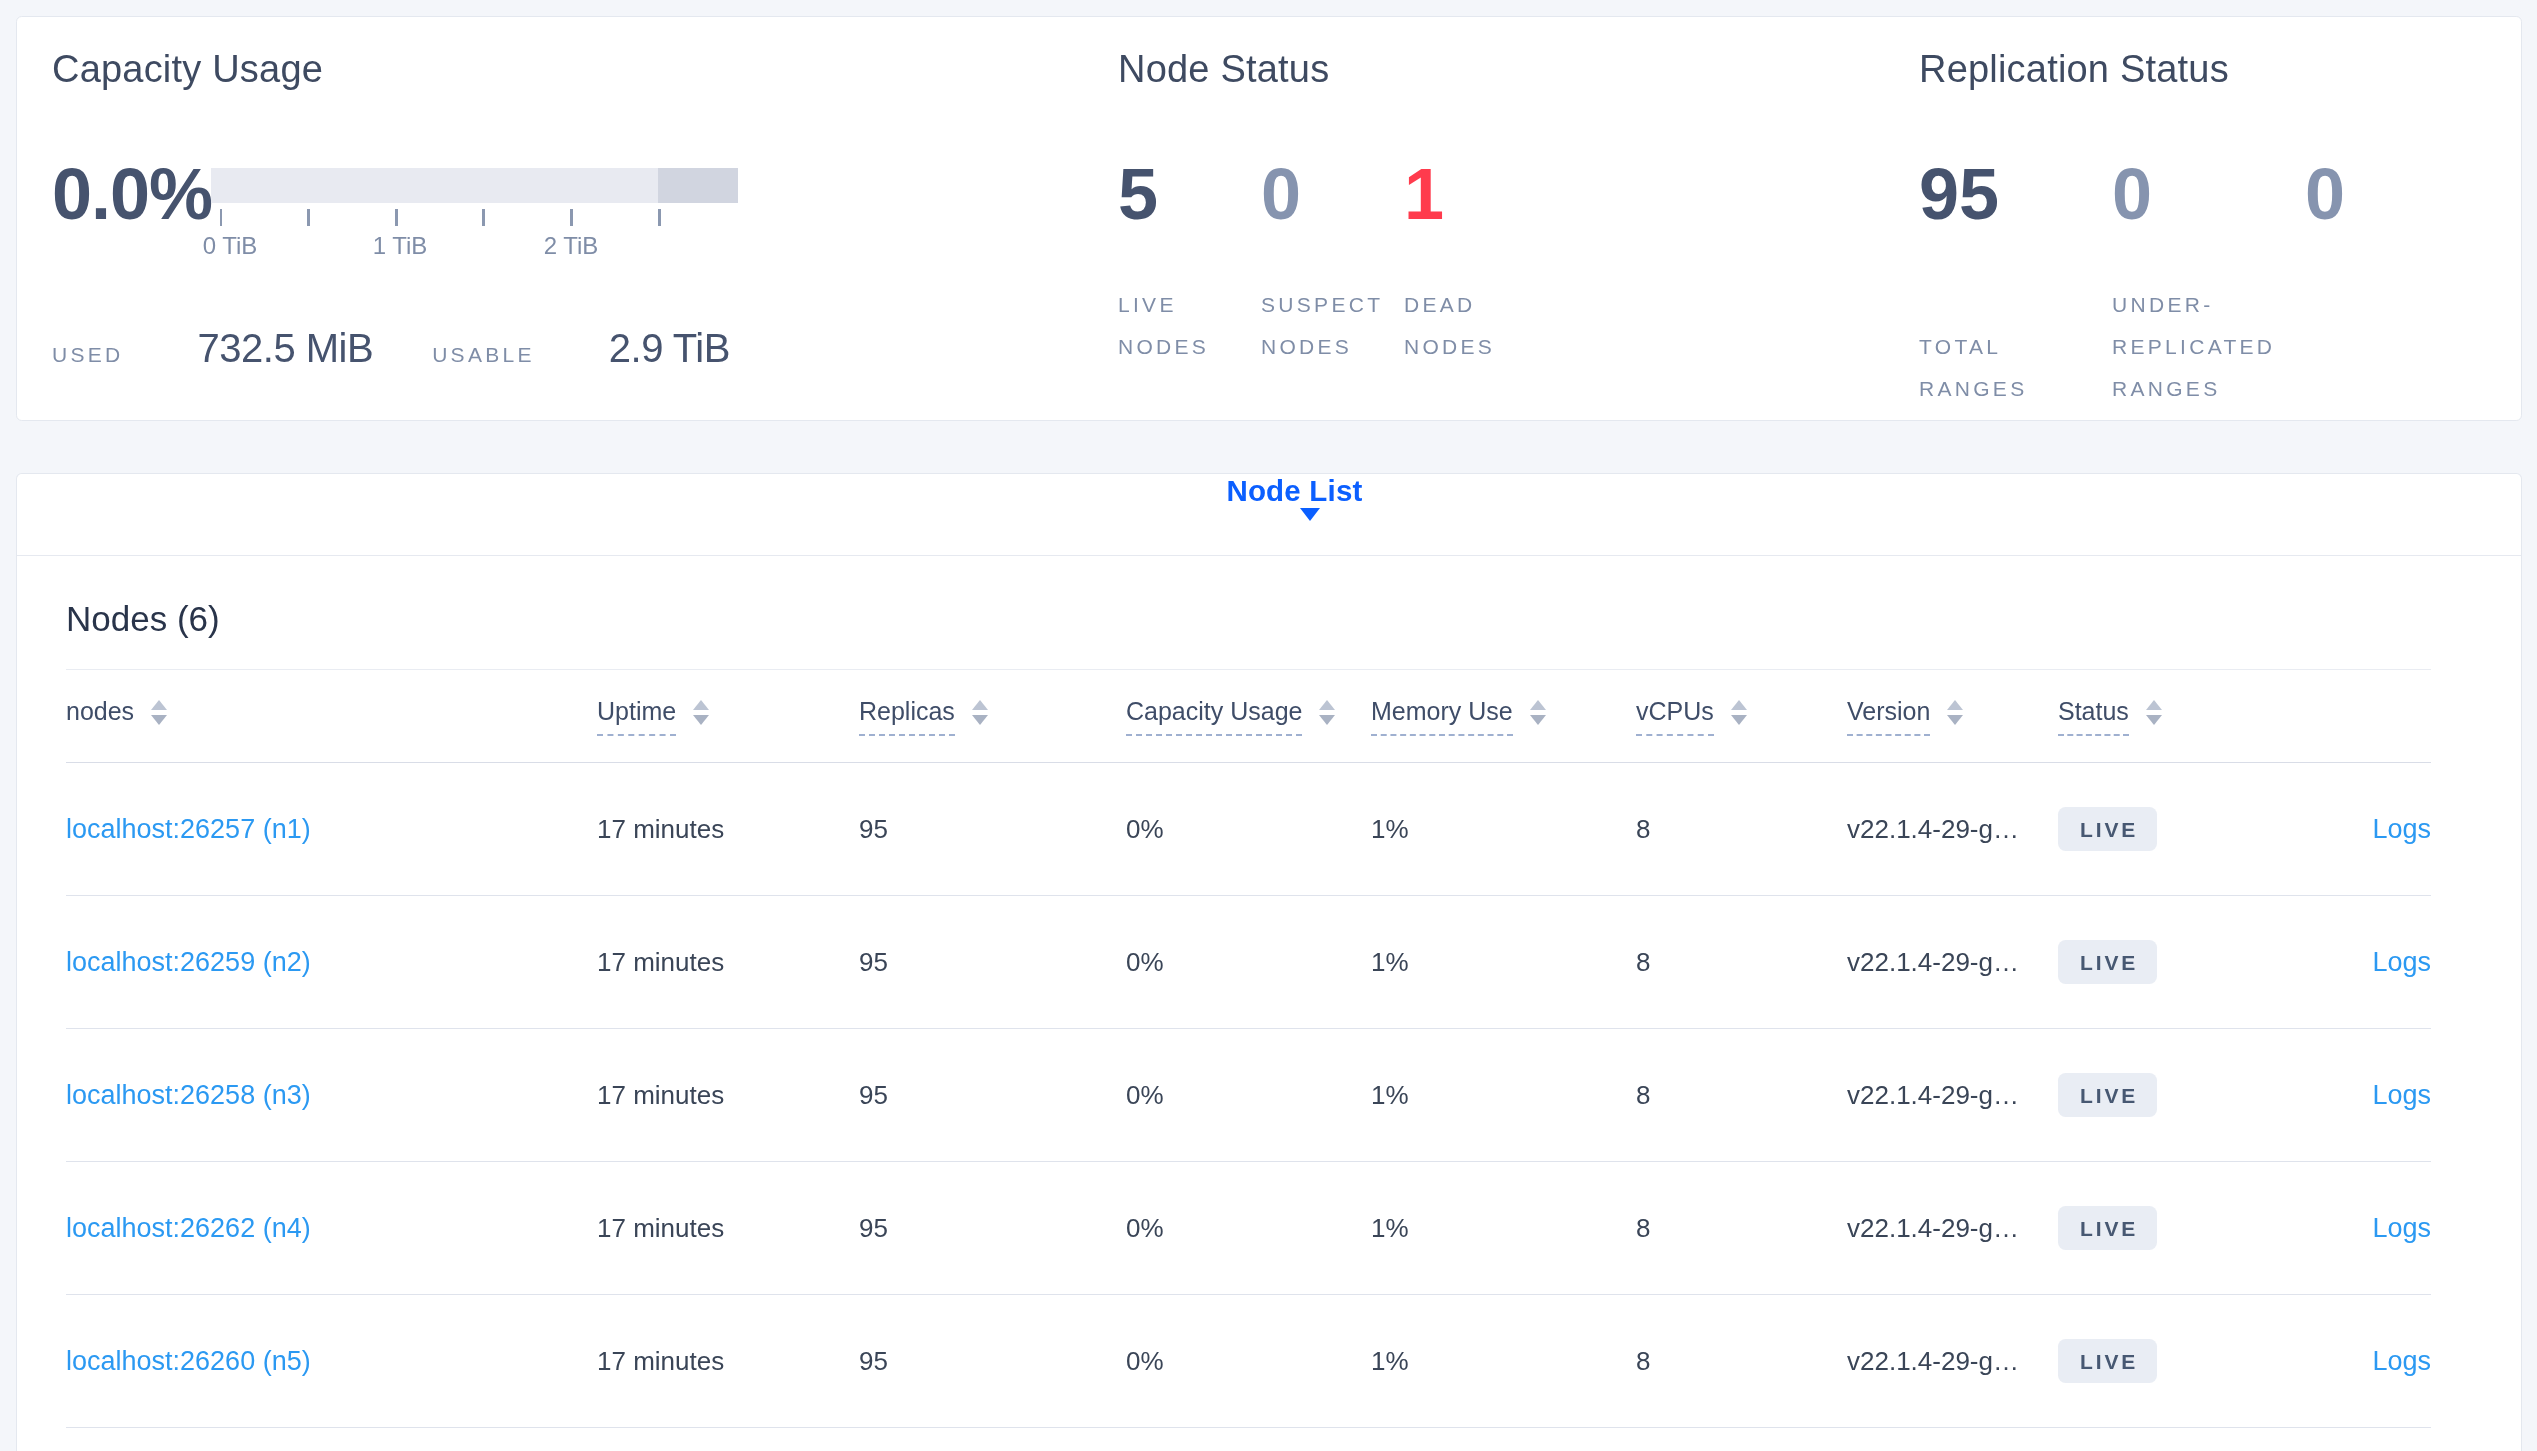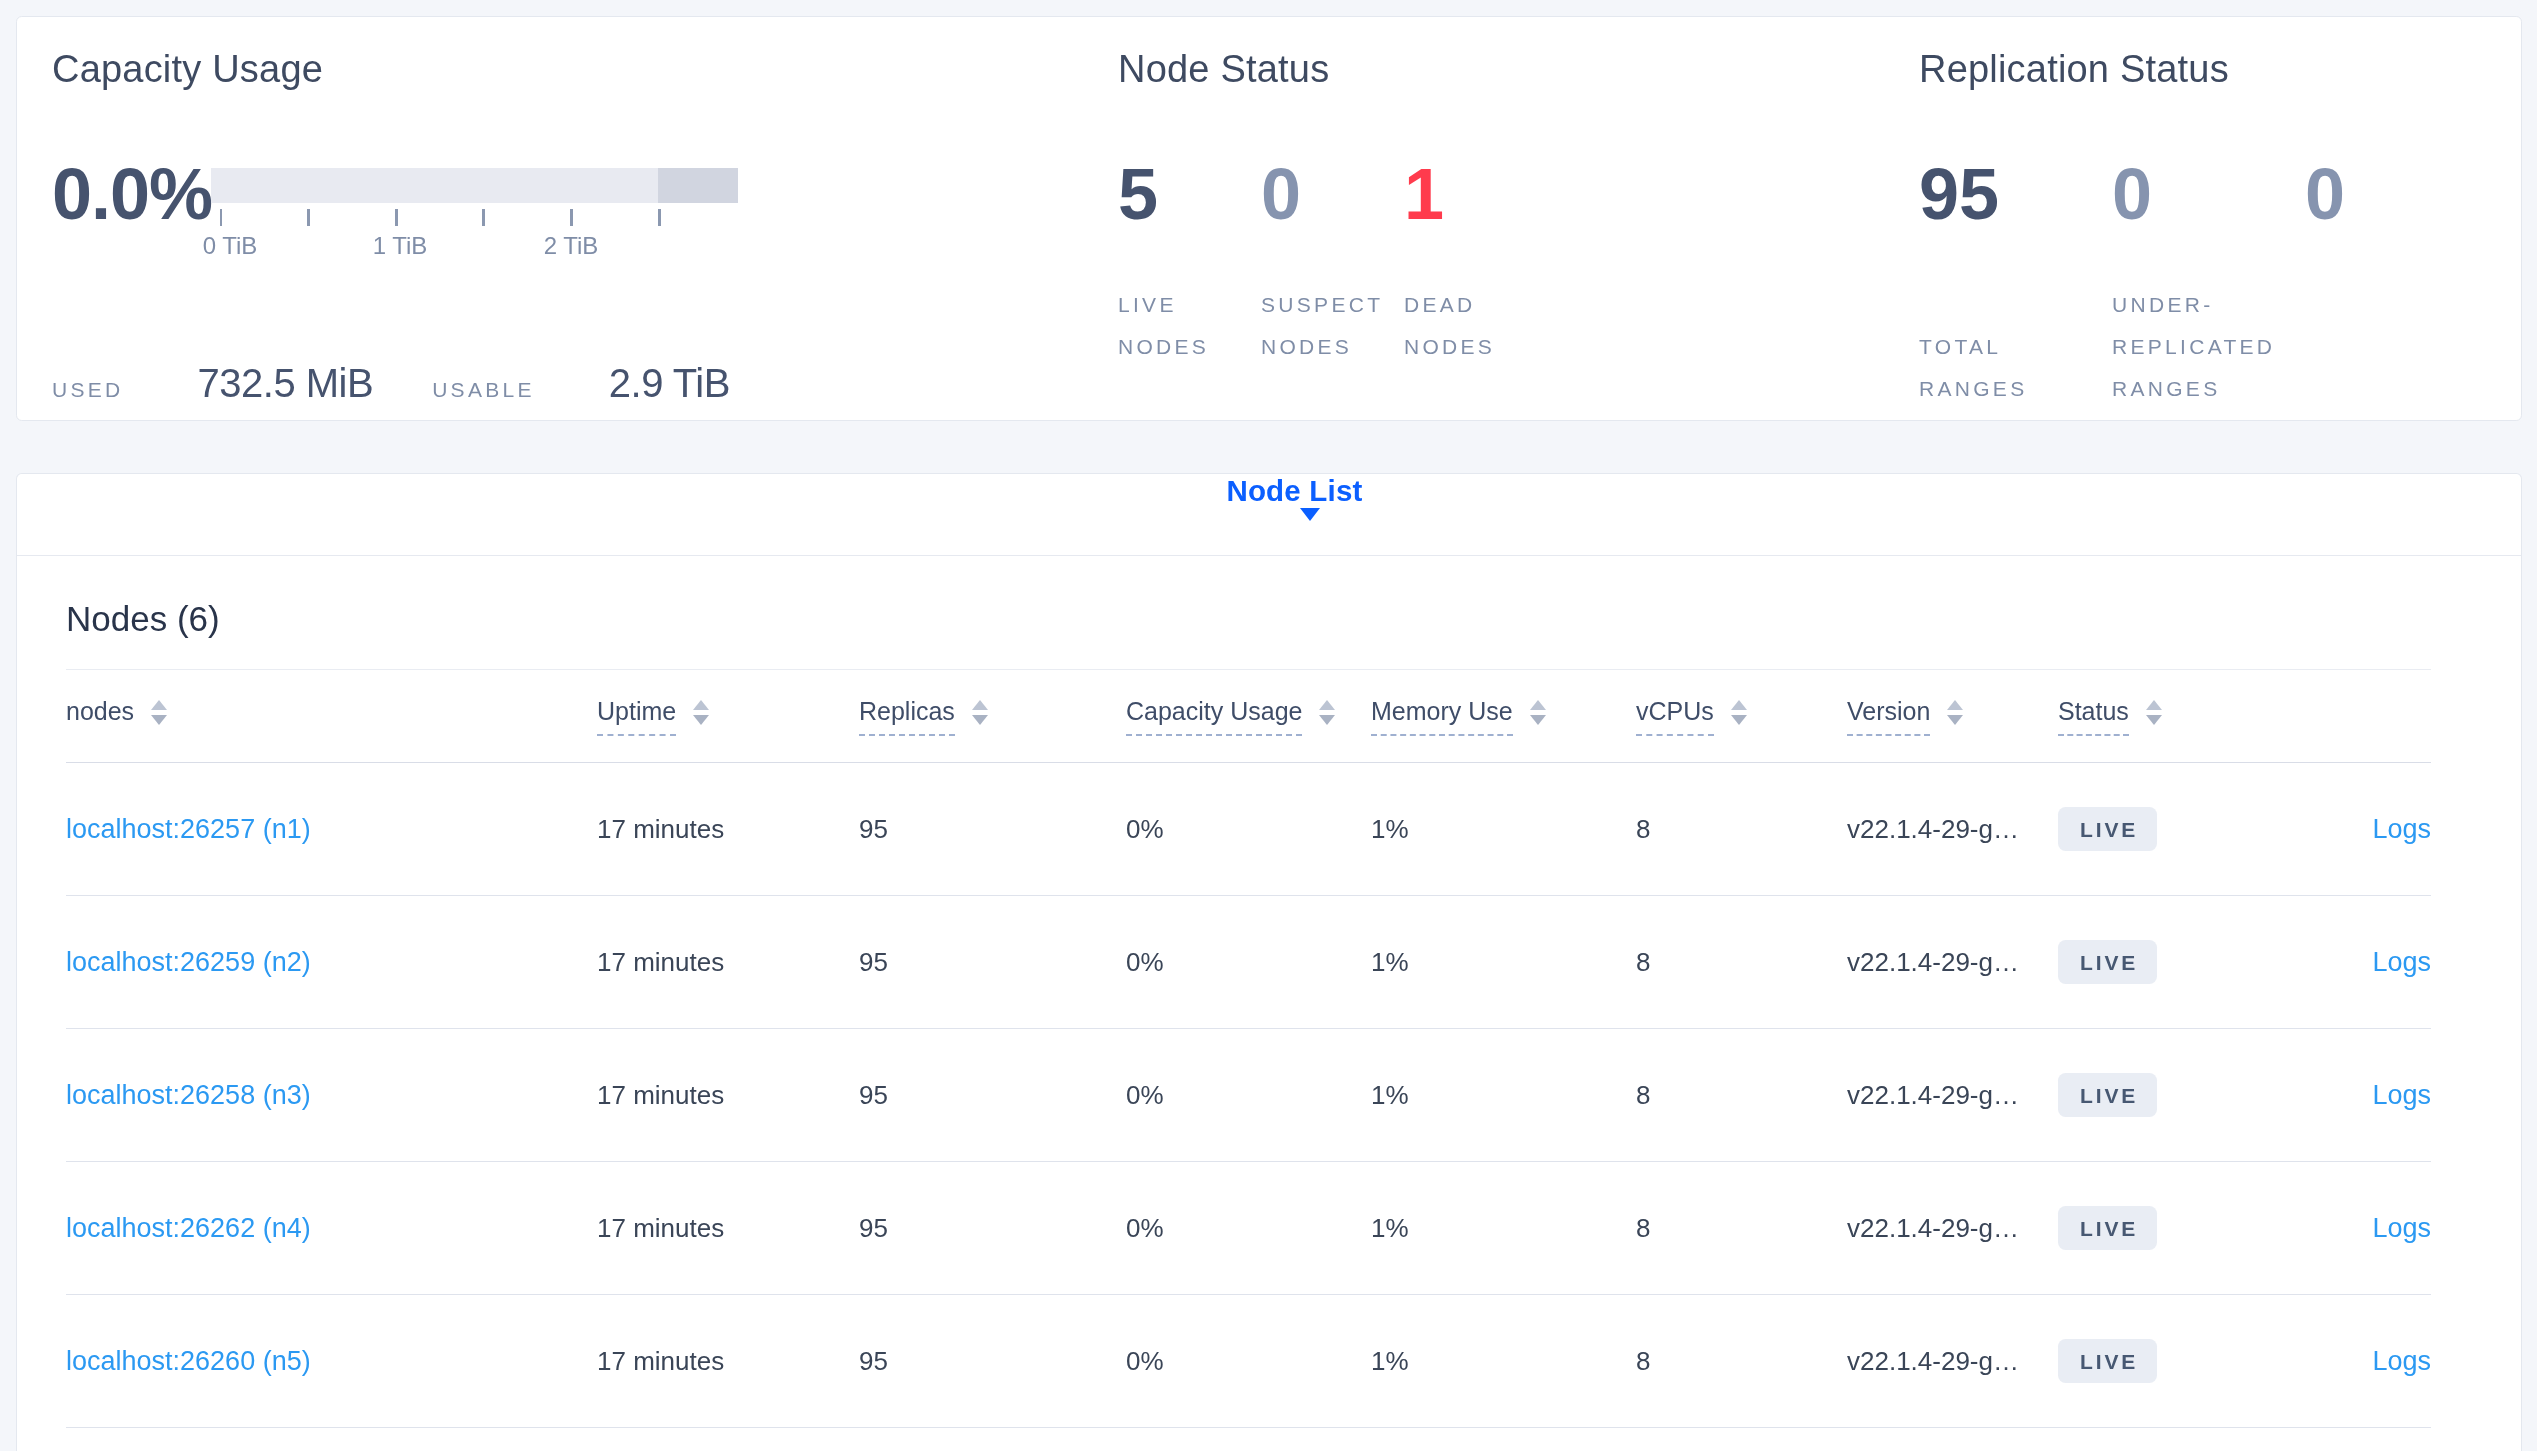--- a/index.html
+++ b/index.html
@@ -40,21 +40,21 @@
   .tick { position:absolute; top:0; width:2.9px; height:17px; background: var(--tick, #8b98b0); }
   .tick:nth-child(1){left:8.6px;} .tick:nth-child(2){left:96px;} .tick:nth-child(3){left:184px;}
   .tick:nth-child(4){left:271px;} .tick:nth-child(5){left:359px;} .tick:nth-child(6){left:447px;}
   .tick-labels { position: relative; height: 29px; }
   .tick-label {
     position:absolute; transform: translateX(-50%);
     font-size: 24px; color: var(--label-muted, #76839d); white-space: nowrap;
   }
   .tick-label.t0 { left: 19px; } .tick-label.t1 { left: 173px; margin-left: 16px; } .tick-label.t2 { left: 360px; }
 
-  .cap-stats { display:flex; align-items: baseline; margin-top: 100px; }
+  .cap-stats { display:flex; align-items: baseline; margin-top: 65px; }
   .stat-caps {
     font-size: 21px; letter-spacing: 3.3px; color: var(--label-muted, #8290ab);
   }
   .stat-big { font-size: 40px; font-weight: 400; color: var(--number-dark, #414d64); letter-spacing: -0.5px; }
   .cap-stats .stat-caps { margin-right: 74px; }
   .cap-stats .stat-big { margin-right: 59px; }
 
   .stat-cols { display:flex; margin-top: 62px; }
   .stat-col-ns { width: 143px; }
   .stat-col-rs { width: 193px; }

